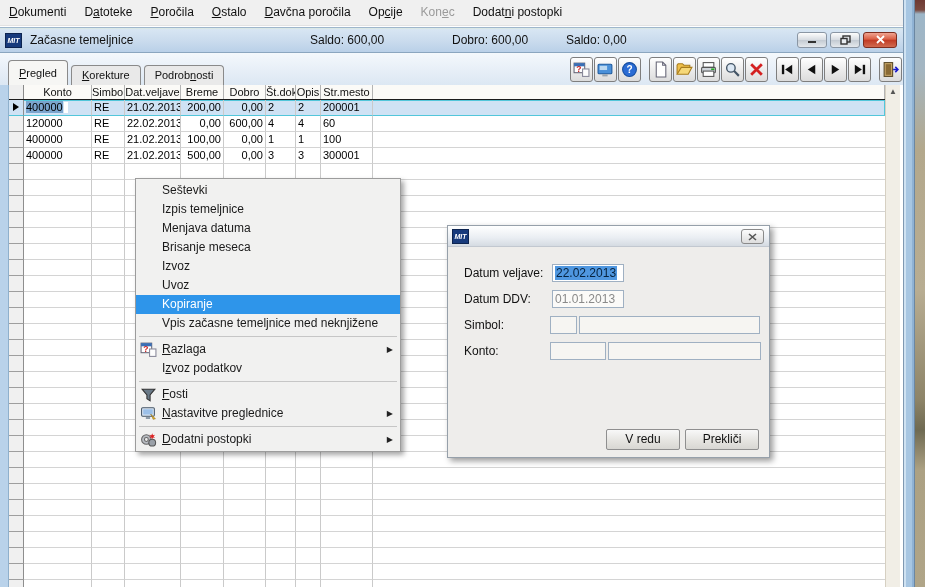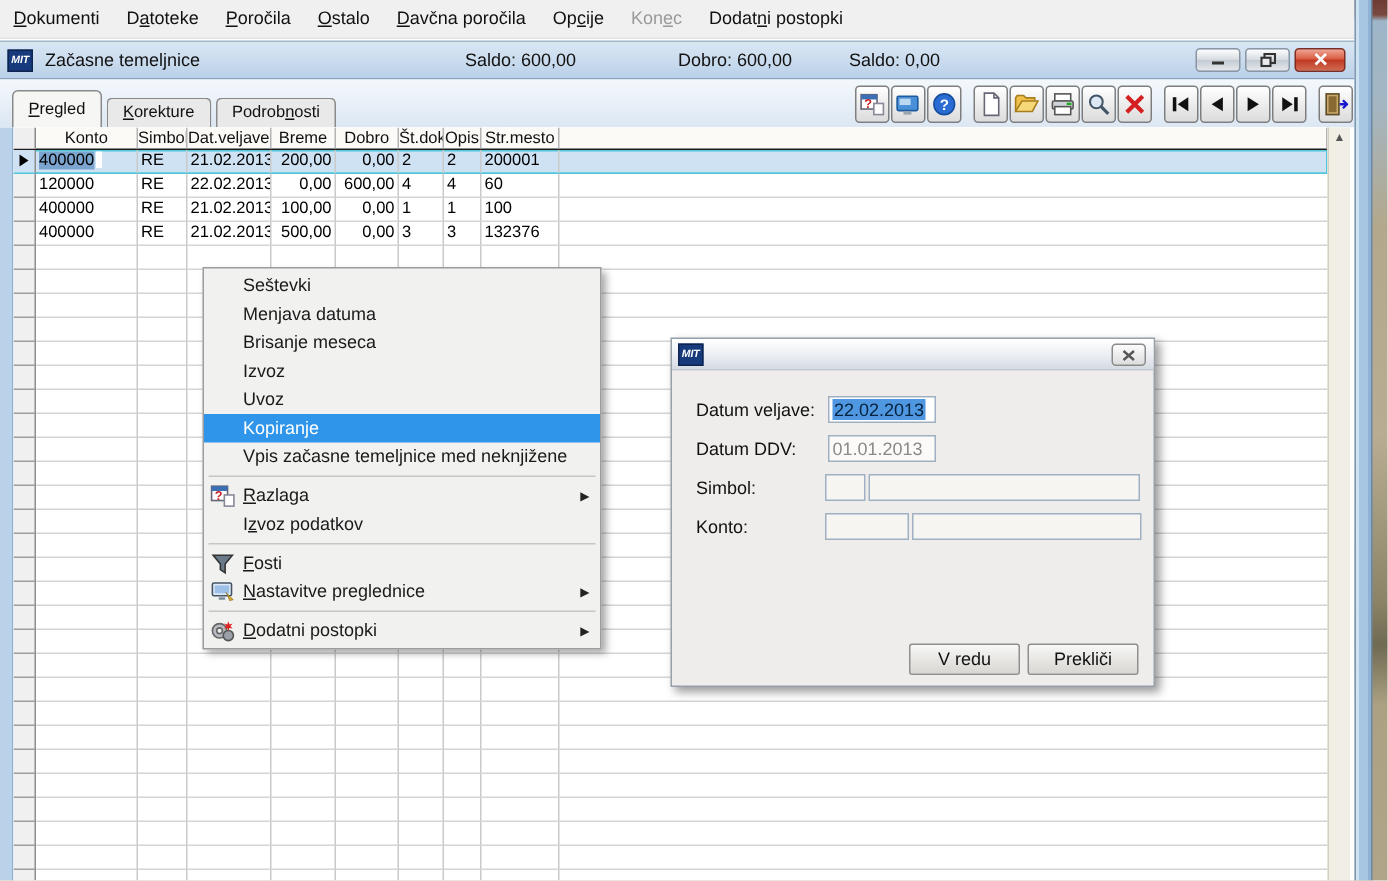--- a/index.html
+++ b/index.html
@@ -301,21 +301,21 @@
           </div>
           <div class="grow">
             <div class="gcell selector" style="flex: 0 0 15px;"></div>
             <div class="gcell" style="flex: 0 0 68px; text-align: left;">400000</div>
             <div class="gcell" style="flex: 0 0 33px; text-align: left;">RE</div>
             <div class="gcell" style="flex: 0 0 56px; text-align: left;">21.02.2013</div>
             <div class="gcell" style="flex: 0 0 43px; text-align: right;">500,00</div>
             <div class="gcell" style="flex: 0 0 42px; text-align: right;">0,00</div>
             <div class="gcell" style="flex: 0 0 30px; text-align: left;">3</div>
             <div class="gcell" style="flex: 0 0 25px; text-align: left;">3</div>
-            <div class="gcell" style="flex: 0 0 52px; text-align: left;">132376</div>
+            <div class="gcell" style="flex: 0 0 52px; text-align: left;">300001</div>
             <div class="gcell filler"></div>
           </div>
           <div class="grow">
             <div class="gcell selector" style="flex: 0 0 15px;"></div>
             <div class="gcell" style="flex: 0 0 68px;"></div>
             <div class="gcell" style="flex: 0 0 33px;"></div>
             <div class="gcell" style="flex: 0 0 56px;"></div>
             <div class="gcell" style="flex: 0 0 43px;"></div>
             <div class="gcell" style="flex: 0 0 42px;"></div>
             <div class="gcell" style="flex: 0 0 30px;"></div>
@@ -637,20 +637,21 @@
           </div>
         </div>
     </div>
     <div id="vscroll">
       <span class="arrow">▲</span>
     </div>
   </div>
 
   <div id="context-menu">
       <div class="mi"><span>Seštevki</span></div>
+      <div class="mi"><span>Izpis temeljnice</span></div>
       <div class="mi"><span>Menjava datuma</span></div>
       <div class="mi"><span>Brisanje meseca</span></div>
       <div class="mi"><span>Izvoz</span></div>
       <div class="mi"><span>Uvoz</span></div>
       <div class="mi hl"><span>Kopiranje</span></div>
       <div class="mi"><span>Vpis začasne temeljnice med neknjižene</span></div>
       <div class="menu-sep"></div>
       <div class="mi"><span><span></span><span class="uk">R</span><span>azlaga</span></span><span class="icon mi-icon">
           <svg width="17" height="17" viewBox="0 0 16 16">
             <rect x="1" y="2" width="10" height="9" fill="#fff" stroke="#667"></rect>

